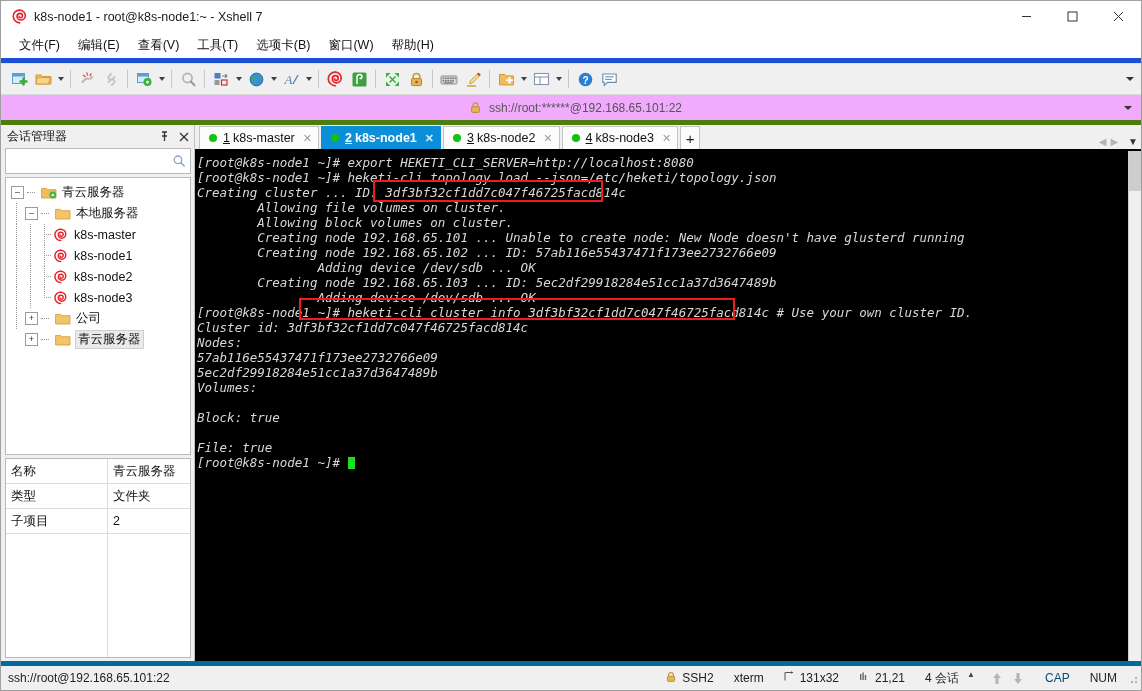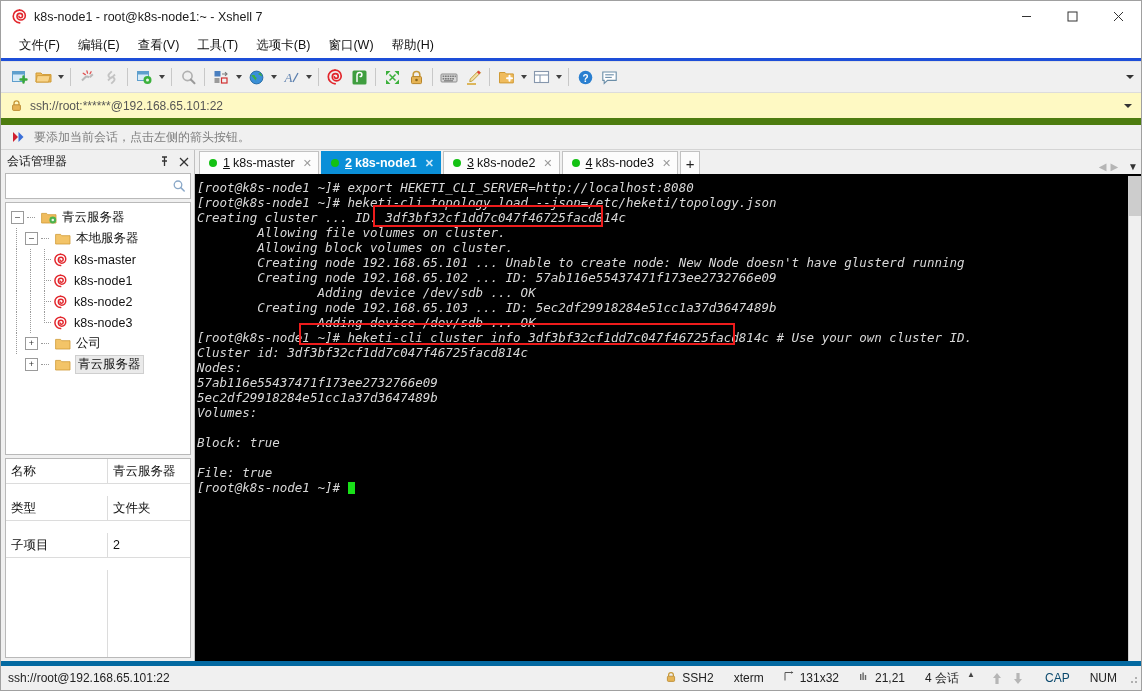--- a/index.html
+++ b/index.html
@@ -49,21 +49,21 @@
     font-size: 11px; color: #333;
     cursor: default;
   }
 
   
   .menubar {
     height: 26px; min-height: 26px;
     display: flex; align-items: center;
     background: #ffffff;
     padding-left: 9px;
-    border-bottom: 3px solid #1d4ed8;
+    border-bottom: 5px solid #1d4ed8;
   }
   .menuitem {
     padding: 3px 9px;
     font-size: 12.5px;
     color: #111;
     white-space: nowrap;
     cursor: default;
   }
 
   
@@ -99,23 +99,24 @@
   }
   .tb-overflow {
     position: absolute; right: 6px; top: 0;
     height: 30px; display: flex; align-items: center;
   }
 
   
   .addrbar {
     height: 25px; min-height: 25px;
     display: flex; align-items: center;
-    background: #fef9c3;
-    border-bottom: 7px solid #4d7c0f;
-    position: relative;
+    background: #f0abfc;
+    border-bottom: 5px solid #4d7c0f;
+    position: relative;
+    justify-content: center;
   }
   .addrbar .lockicon { margin-left: 9px; margin-right: 7px; display:flex; }
   .addrbar .addrtext { font-size: 12px; color: #555; }
   .addr-arrow {
     position: absolute; right: 8px; top: 0; height: 25px;
     display: flex; align-items: center;
   }
 
   
   .noticebar {
@@ -237,21 +238,20 @@
   }
   .ticon { width: 17px; margin-right: 4px; display: flex; align-items:center; flex: none; }
 
   .sm-props {
     height: 198px; min-height: 198px;
     margin: 3px 3px 3px 4px;
     background: #fff;
     border: 1px solid #b9b9b9;
     display: flex; flex-direction: column;
     overflow: hidden;
-    gap: 12px;
   }
   .prow {
     display: flex;
     height: 24px; min-height: 24px;
     border-bottom: 1px solid #dcdcdc;
     font-size: 12.5px;
   }
   .pcell-k {
     width: 96px; min-width: 96px;
     border-right: 1px solid #dcdcdc;
@@ -609,29 +609,20 @@
       </svg>
     </span>
     <span class="addrtext">ssh://root:******@192.168.65.101:22</span>
     <span class="addr-arrow">
       <svg width="10" height="8" viewBox="0 0 10 8">
           <path d="M1 2l4 4 4-4z" fill="#333"></path>
         </svg>
     </span>
   </div>
 
-  <div class="noticebar">
-    <span class="nicon">
-      <svg width="14" height="12" viewBox="0 0 14 12">
-        <path d="M1 1l5 5-5 5z" fill="#cf2030"></path>
-        <path d="M6.5 1l5 5-5 5z" fill="#3a6fd8"></path>
-      </svg>
-    </span>
-    <span class="ntext">要添加当前会话，点击左侧的箭头按钮。</span>
-  </div>
 
   <div class="bodyrow">
 
     <div class="sessmgr">
       <div class="sm-header">
         <span class="sm-title">会话管理器</span>
         <span class="sm-btn">
           <svg width="11" height="11" viewBox="0 0 11 11">
             <path d="M3 1h5M5.5 1v4M3 5h5M5.5 5v5" stroke="#333" stroke-width="1.3"></path>
           </svg>

